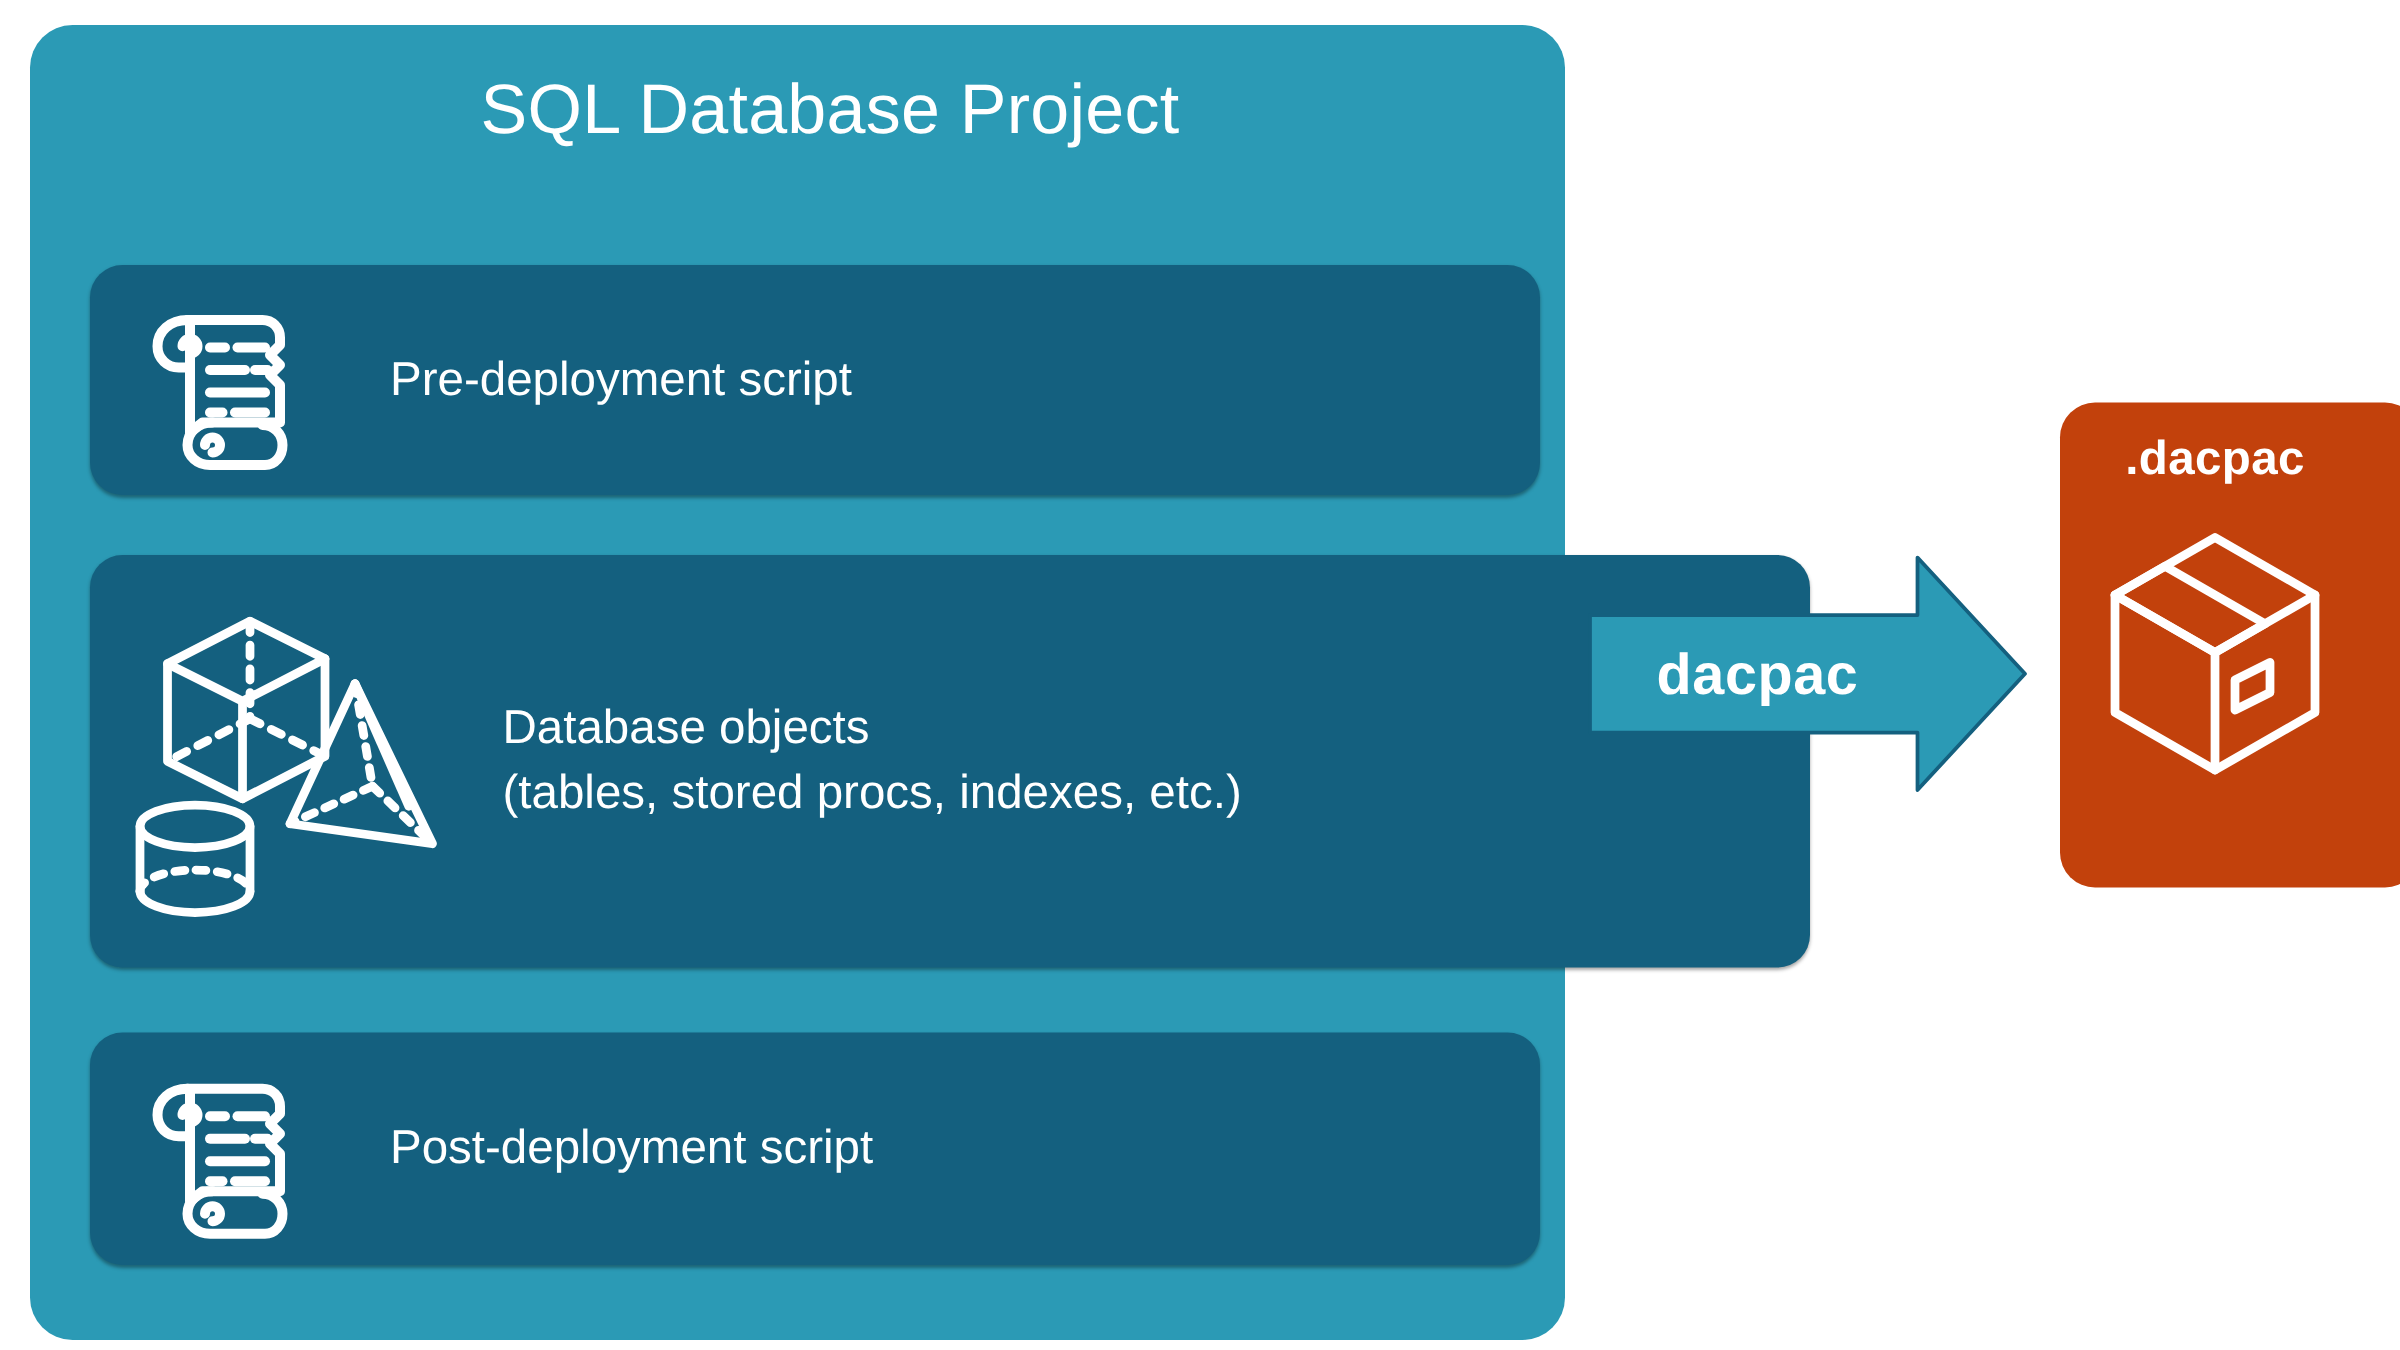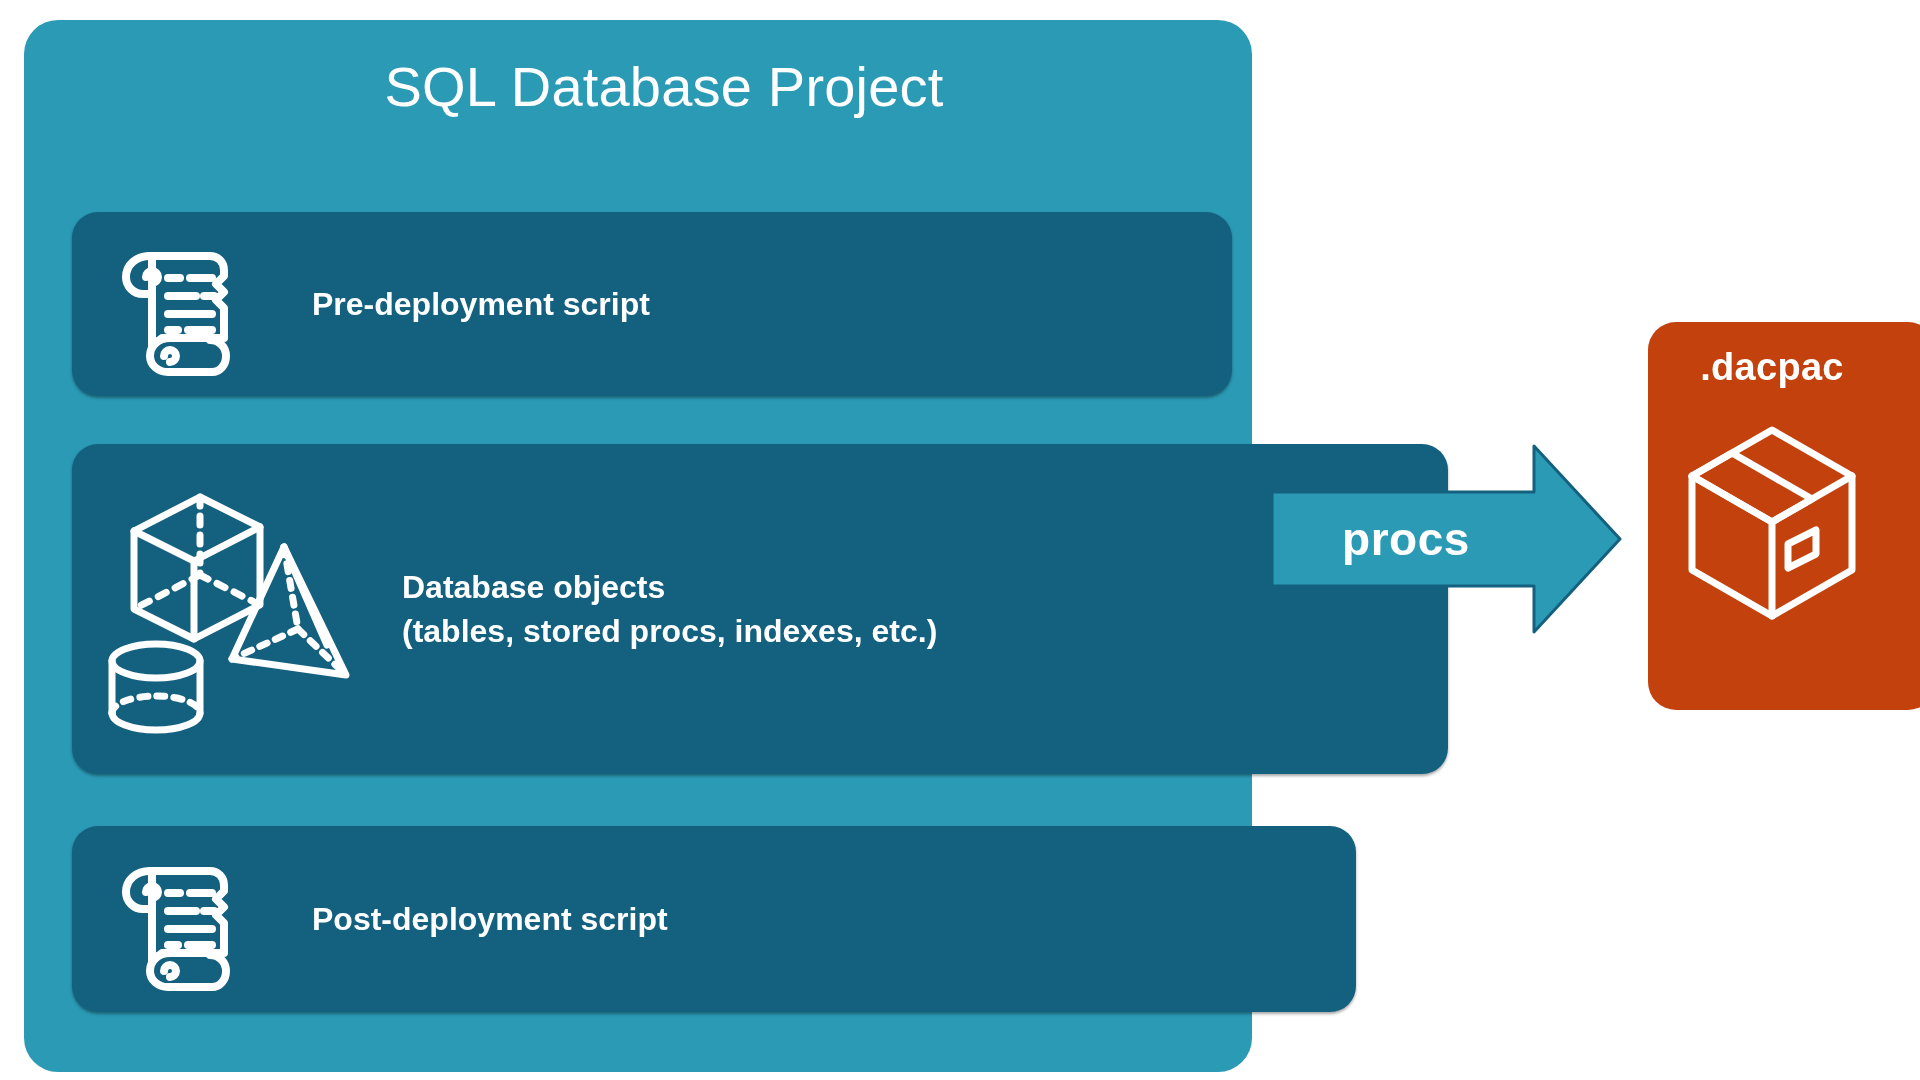--- a/index.html
+++ b/index.html
@@ -63,39 +63,39 @@
   }
   .card-objects {
     left: 48px;
     top: 424px;
     width: 1376px;
     height: 330px;
   }
   .card-post {
     left: 48px;
     top: 806px;
-    width: 1284px;
+    width: 1160px;
     height: 186px;
   }
 
   .card-icon {
     position: absolute;
     left: 34px;
     top: 50%;
     transform: translateY(-50%);
   }
   .card-objects .card-icon {
     left: 26px;
   }
 
   .card-label {
     position: absolute;
     color: #ffffff;
-    font-size: 32px;
-    font-weight: 700;
+    font-size: 38px;
+    font-weight: 400;
     line-height: 1.38;
     white-space: pre-line;
     top: 50%;
     transform: translateY(-50%);
   }
   .card-pre .card-label { left: 240px; }
   .card-post .card-label { left: 240px; }
   .card-objects .card-label { left: 330px; }
 
   
@@ -255,21 +255,21 @@
       <div class="card-label">Post-deployment script</div>
     </div>
 
   </div>
 
   <div class="build-arrow">
     <svg width="348" height="186" viewBox="0 0 348 186">
       <polygon points="0,46 262,46 262,0 348,93 262,186 262,140 0,140" fill="#2b9ab5" stroke="#14607f" stroke-width="3" stroke-linejoin="round"></polygon>
     </svg>
   </div>
-  <div class="build-arrow-label">procs</div>
+  <div class="build-arrow-label">dacpac</div>
 
   <div class="dacpac-panel">
     <div class="dacpac-title">.dacpac</div>
 
     <div class="dacpac-icon">
       <svg width="176" height="238" viewBox="0 0 176 238" fill="none" stroke="#ffffff" stroke-width="7" stroke-linecap="round" stroke-linejoin="round">
 
         <path d="M8 62 L88 16 L168 62 L168 156 L88 202 L8 156 Z"></path>
         <path d="M8 62 L88 108 L168 62"></path>
         <path d="M88 108 L88 202"></path>

